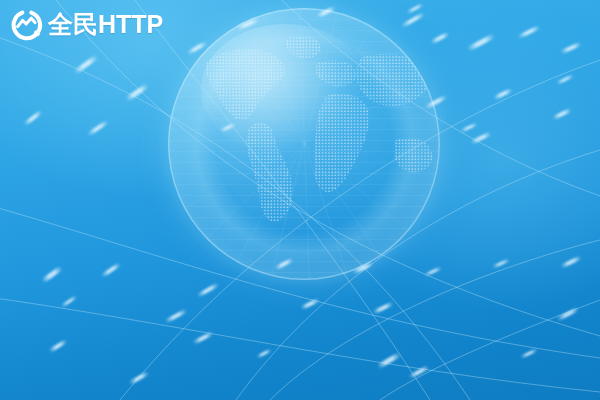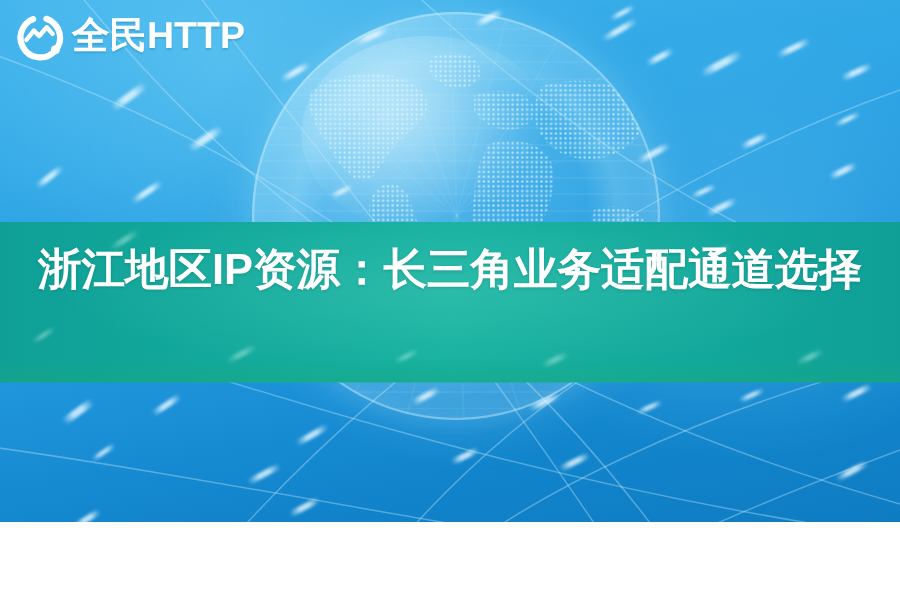--- a/index.html
+++ b/index.html
@@ -7,21 +7,21 @@
     padding: 0;
     background: #ffffff;
   }
   body {
     font-family: "Liberation Sans", "DejaVu Sans", sans-serif;
   }
 
   #canvas {
     position: relative;
     width: 600px;
-    height: 348px;
+    height: 400px;
     overflow: hidden;
     background: linear-gradient(170deg, #3fb3ec 0%, #30a7e6 28%, #1f95dc 58%, #1184cb 82%, #0f7cc2 100%);
   }
 
   
   .bg-glow-top {
     position: absolute;
     left: -60px; top: -120px;
     width: 420px; height: 320px;
     background: radial-gradient(ellipse at 50% 50%, rgba(110,205,245,0.55) 0%, rgba(110,205,245,0) 70%);
@@ -318,28 +318,14 @@
 
   <div class="logo">
     <svg class="logo-mark" viewBox="0 0 36 36">
       <path d="M 30.2 24.6 A 13.2 13.2 0 1 1 31.2 18 A 13.2 13.2 0 0 1 30.2 24.6" fill="none" stroke="#ffffff" stroke-width="4.1" stroke-linecap="round" stroke-dasharray="60 9" transform="rotate(-36 18 18)"></path>
       <path d="M 9.6 20.6 L 14.6 14.4 L 18.1 18.0 L 23.2 12.2 L 27.0 16.6" fill="none" stroke="#ffffff" stroke-width="3.0" stroke-linecap="round" stroke-linejoin="round"></path>
       <circle cx="28.9" cy="27.2" r="3.0" fill="#ffffff"></circle>
     </svg>
     <span class="logo-text">全民HTTP</span>
   </div>
 
-  <div class="banner">
-    <div class="banner-sheen"></div>
-    <div class="banner-streaks" id="banner-streak-layer">
-        <div class="streak" style="left: 72px; top: 10px; width: 22px; height: 4px; transform: rotate(-32deg);"></div>
-        <div class="streak" style="left: 150px; top: 86px; width: 22px; height: 4px; transform: rotate(-28deg);"></div>
-        <div class="streak" style="left: 262px; top: 88px; width: 18px; height: 3px; transform: rotate(-26deg);"></div>
-        <div class="streak" style="left: 360px; top: 90px; width: 20px; height: 4px; transform: rotate(-26deg);"></div>
-        <div class="streak" style="left: 470px; top: 18px; width: 18px; height: 3px; transform: rotate(-26deg);"></div>
-        <div class="streak" style="left: 530px; top: 88px; width: 20px; height: 4px; transform: rotate(-26deg);"></div>
-        <div class="streak" style="left: 20px; top: 74px; width: 18px; height: 3px; transform: rotate(-34deg);"></div>
-      </div>
-    <div class="banner-bottom-tint"></div>
-    <div class="banner-title">浙江地区IP资源：长三角业务适配通道选择</div>
-  </div>
 
 </div>
 
 </body></html>

